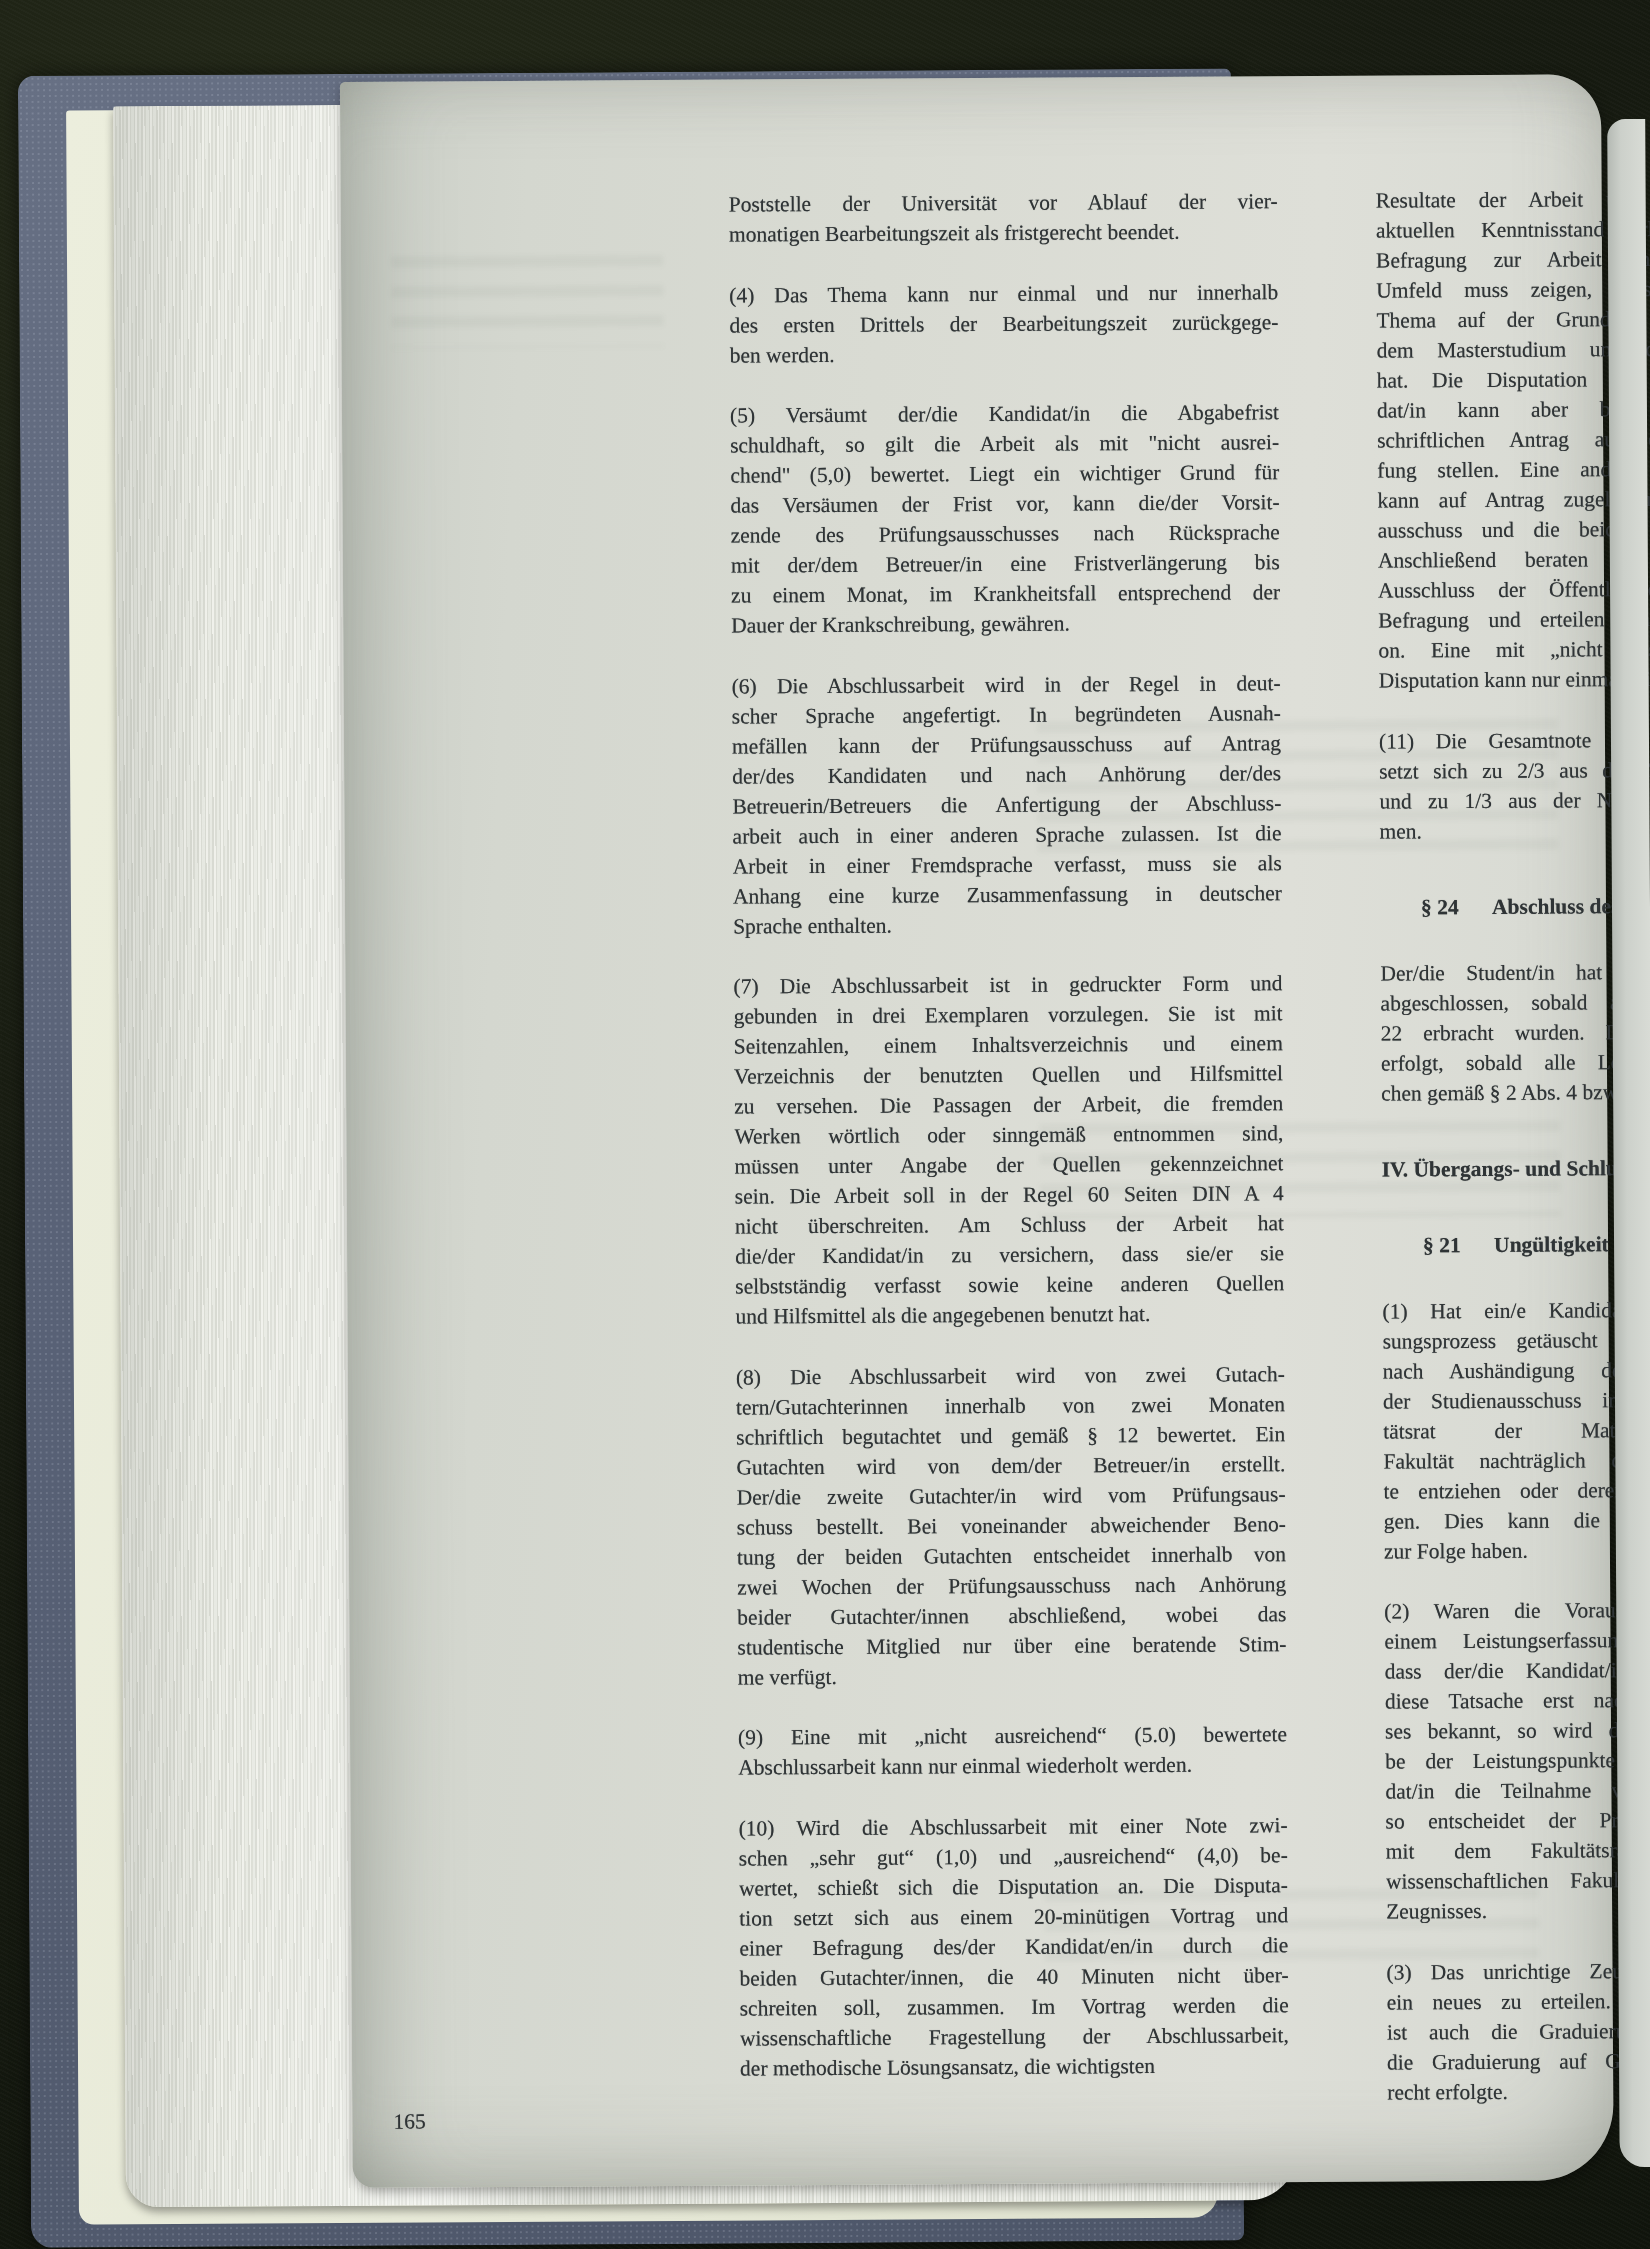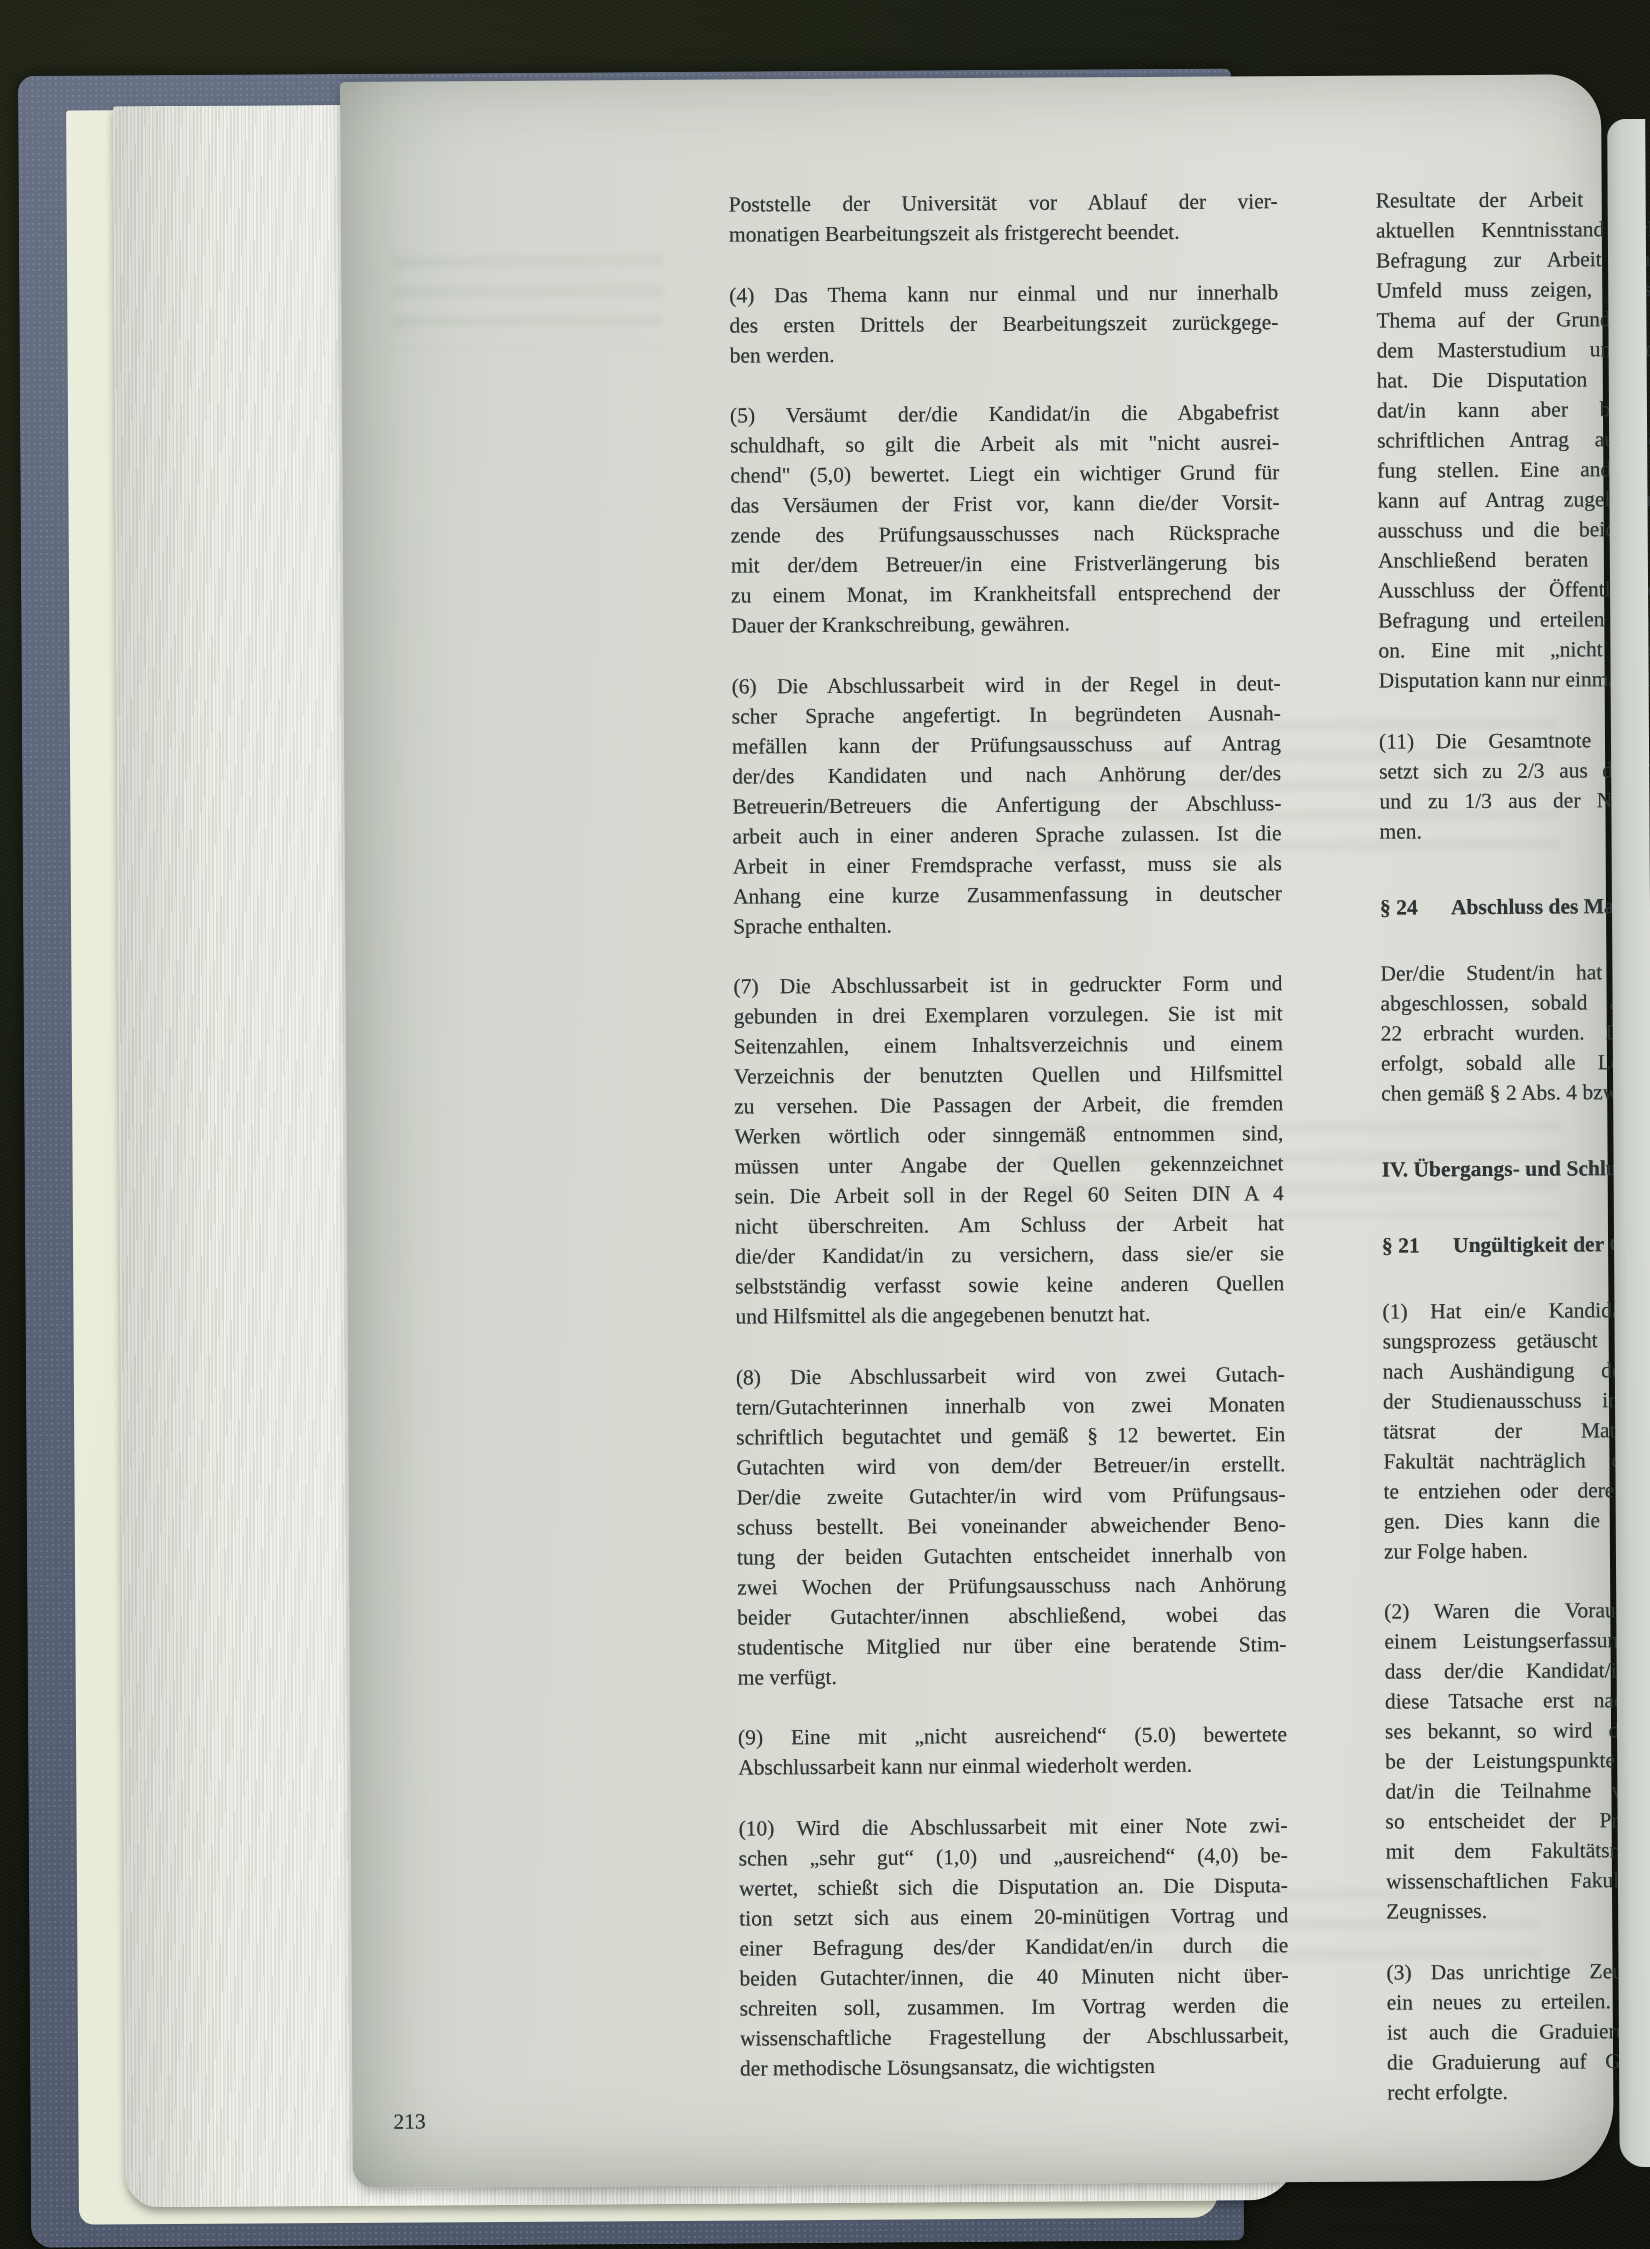--- a/index.html
+++ b/index.html
@@ -56,21 +56,21 @@
   .col-left  { left:388px;  width:549px; }
   .col-right { left:1035px; width:538px; }
 
   .para { margin:30.5px 0 0; }
   .para:first-child { margin-top:0; }
   .line { text-align:justify; text-align-last:justify; height:30px; overflow:hidden; }
   .line.last { text-align-last:left; }
 
   .h { margin:46px 0 36px; font-weight:bold; }
   .h-row { display:flex; }
-  .h-row .num { width:71px; flex:0 0 71px; }
+  .h-row .num { width:71px; flex:0 0 71px;margin-left:41px; }
 
   .page-number { position:absolute; left:41px; top:2028px; font-size:21.5px; color:#2f3436;
                  text-shadow:0 0 0.7px rgba(47,52,54,0.65); }
 
   .ghost { position:absolute; pointer-events:none; opacity:0.55; filter:blur(2.5px);
            background:repeating-linear-gradient(180deg, rgba(104,114,104,0.12) 0 10.7px, rgba(104,114,104,0) 10.7px 30px); }
   .ghost.g1 { left:693px; top:644px;  width:521px; height:149px; }
   .ghost.g2 { left:693px; top:1046px; width:521px; height:96px; }
   .ghost.g3 { left:50px;  top:175px;  width:272px; height:92px; }
   .ghost.g4 { left:693px; top:1813px; width:495px; height:76px;  }
@@ -228,17 +228,17 @@
           <div class="line last">Zeugnisses.</div>
         </div>
         <div class="para">
           <div class="line">(3) Das unrichtige Zeugnis ist einzuziehen und ggf.</div>
           <div class="line">ein neues zu erteilen. Mit dem unrichtigen Zeugnis</div>
           <div class="line">ist auch die Graduierungsurkunde einzuziehen, wenn</div>
           <div class="line">die Graduierung auf Grund einer Täuschung zu Un-</div>
           <div class="line last">recht erfolgte.</div>
         </div>
       </div>
-    <div class="page-number">213</div>
+    <div class="page-number">165</div>
   </div>
   <div class="sliver"></div>
 </div>
 
 
 </body></html>

